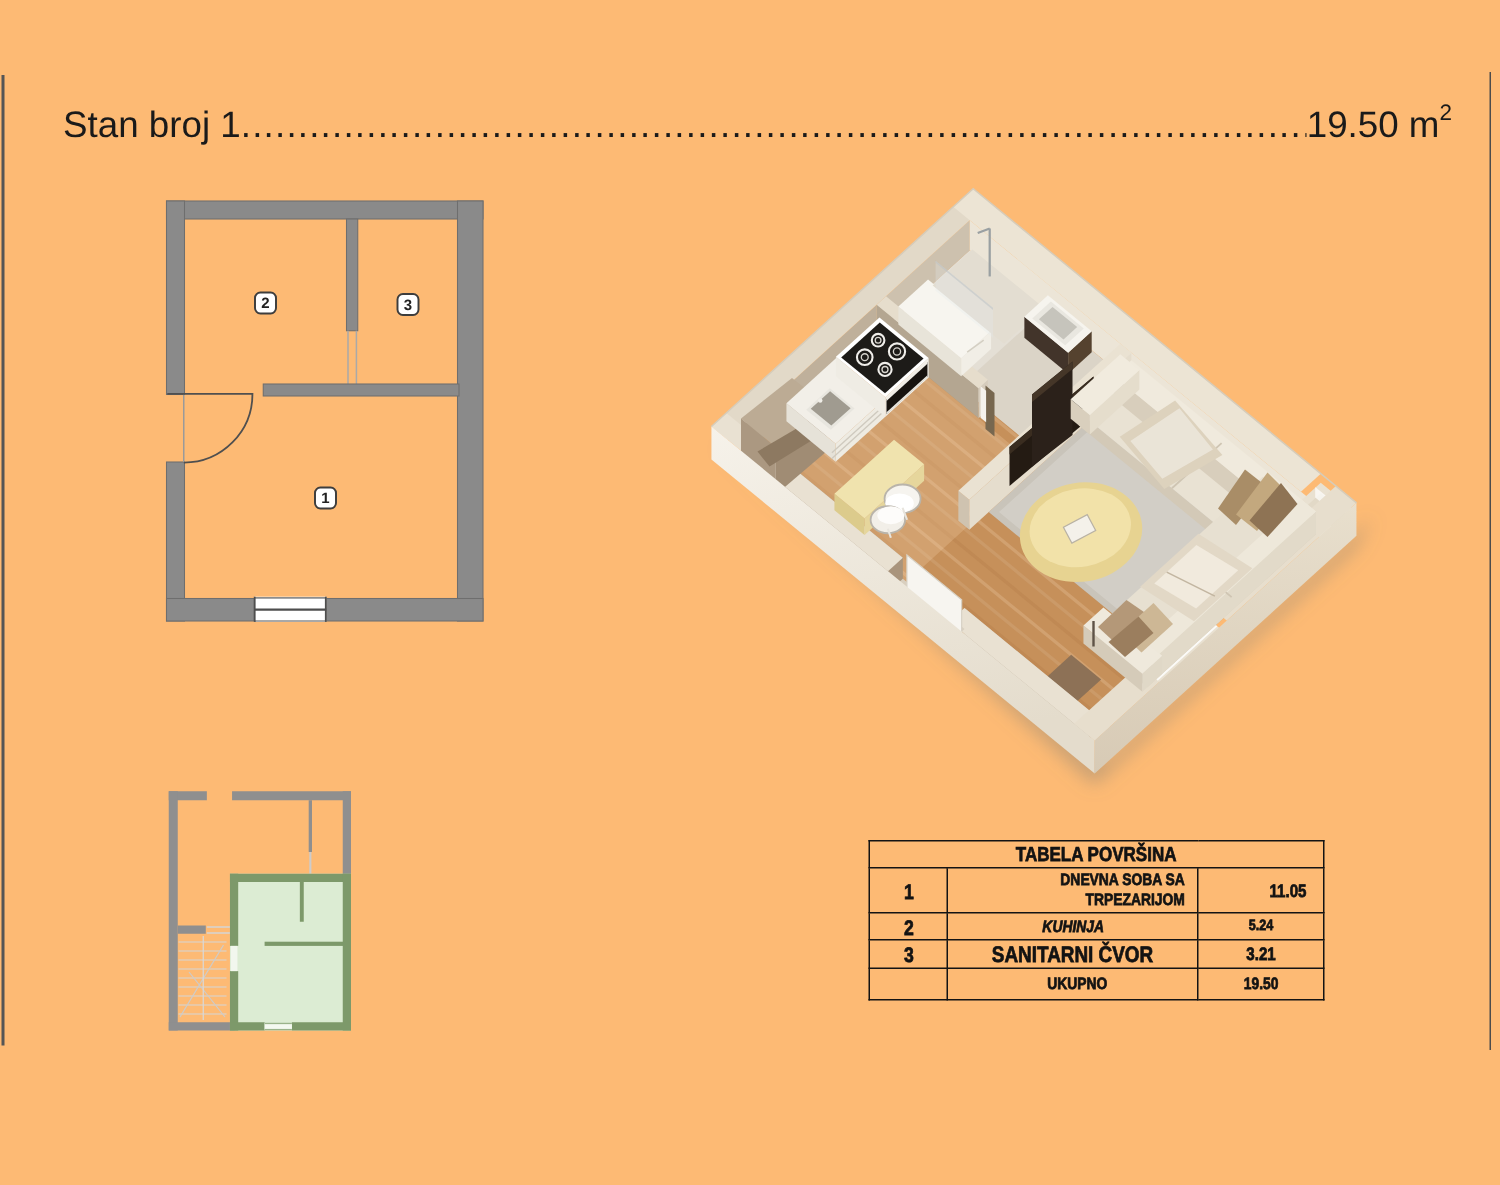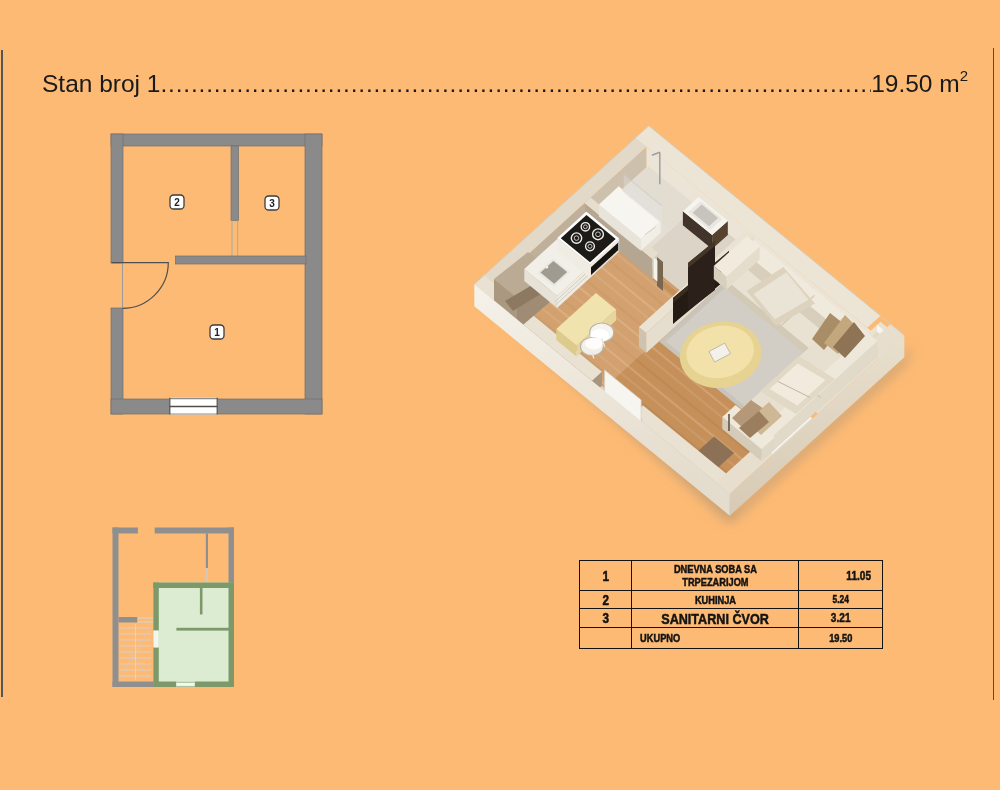--- a/index.html
+++ b/index.html
@@ -257,35 +257,38 @@
       <rect x="153.9" y="630.6" width="4.4" height="16.8" fill="#f2f7ee"></rect>
   </svg>
 
   <table class="areas">
     <colgroup>
         <col style="width:52px">
         <col style="width:167px">
         <col style="width:84px">
       </colgroup>
     <tbody>
+        <tr>
+          <td colspan="3" style="height:17px;font-size:13.5px;"><span class="cnd">TABELA POVRŠINA</span></td>
+        </tr>
     <tr>
           <td style="height:29px;font-size:14px;"><span class="cnd">1</span></td>
-        <td style="font-size:11px;line-height:13px;"><span class="cnd">DNEVNA SOBA SA<br>TRPEZARIJOM</span></td>
+        <td style="font-size:11px;line-height:13px;text-align:right;"><span class="cnd">DNEVNA SOBA SA<br>TRPEZARIJOM</span></td>
         <td style="font-size:12px;padding-left:36px;"><span class="cnd">11.05</span></td>
         </tr>
     <tr>
           <td style="height:17px;font-size:14px;"><span class="cnd">2</span></td>
-        <td style="font-size:11px;"><span class="cnd">KUHINJA</span></td>
+        <td style="font-size:11px;font-style:italic;"><span class="cnd">KUHINJA</span></td>
         <td style="font-size:10px;"><span class="cnd">5.24</span></td>
         </tr>
     <tr>
           <td style="height:18px;font-size:14px;"><span class="cnd">3</span></td>
         <td style="font-size:15px;"><span class="cnd">SANITARNI ČVOR</span></td>
         <td style="font-size:12px;"><span class="cnd">3.21</span></td>
         </tr>
     <tr>
           <td style="height:20px;"></td>
-        <td style="font-size:11px;text-align:left;"><span class="cnd" style="transform-origin:right;">UKUPNO&nbsp;</span></td>
+        <td style="font-size:11px;text-align:center;"><span class="cnd" style="transform-origin:right;">UKUPNO&nbsp;</span></td>
         <td style="font-size:11px;"><span class="cnd">19.50</span></td>
         </tr>
   </tbody>
     </table>
 </div>
 
 </body></html>

